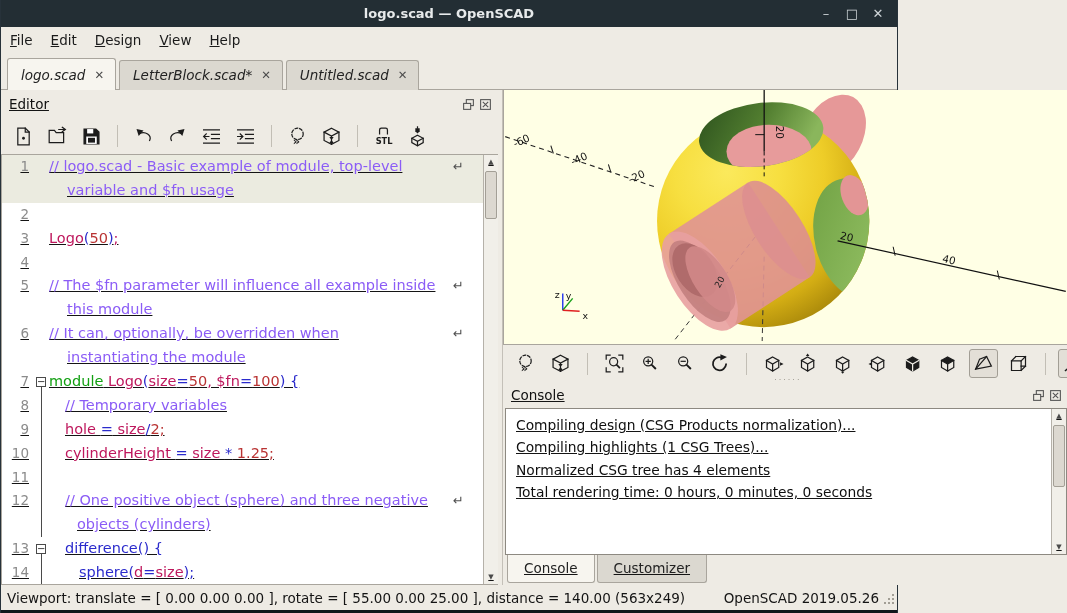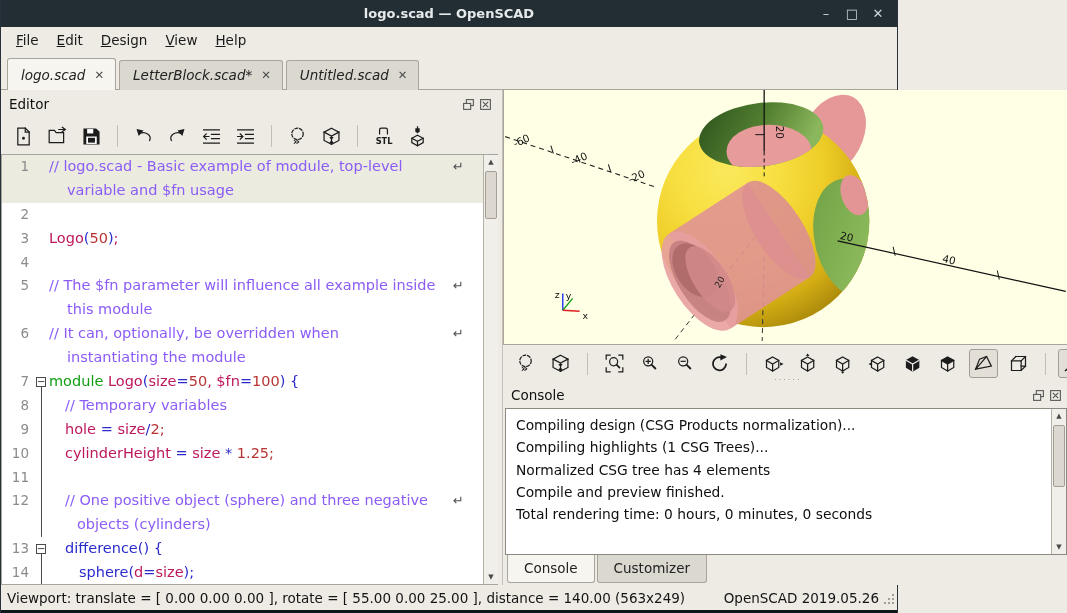--- a/index.html
+++ b/index.html
@@ -7,32 +7,32 @@
   body{font-family:"DejaVu Sans","Liberation Sans",sans-serif;background:#eeebe4;color:#141414;}
   .window{width:898px;height:613px;display:flex;flex-direction:column;border-left:1px solid #27323a;border-right:1px solid #27323a;background:#eeebe4;}
 
   
   .titlebar{height:27px;background:#232e34;position:relative;display:flex;align-items:center;flex:none;}
   .title{position:absolute;left:0;right:0;text-align:center;color:#e7eaeb;font-size:13px;font-weight:bold;}
   .wincontrols{margin-left:auto;display:flex;gap:4px;padding-right:8px;z-index:2;}
   .winbtn{color:#cfd5d8;font-size:13px;width:22px;text-align:center;cursor:default;}
 
   
-  .menubar{height:25px;display:flex;align-items:center;padding-left:6px;background:#eeebe4;flex:none;}
+  .menubar{height:25px;display:flex;align-items:center;background:#eeebe4;flex:none;}
   .menu-item{padding:3px 9px;font-size:13.5px;color:#1a1a1a;}
   .menu-item u{text-decoration:underline;}
 
   
   .tabbar{height:38px;display:flex;align-items:flex-end;padding-left:6px;background:#eeebe4;border-bottom:1px solid #a9a59d;flex:none;font-style:italic;}
   .tab{display:flex;align-items:center;gap:9px;font-size:13.5px;padding:6px 11px 7px 13px;background:#dbd8d0;border:1px solid #a9a59d;border-bottom:none;border-radius:3px 3px 0 0;margin-right:3px;margin-bottom:-1px;color:#222;}
   .tab.active{background:#f7f5ef;padding-top:8px;}
   .tab .tclose{font-size:11.5px;color:#4a4a4a;font-weight:bold;}
 
   
-  .main{flex:none;height:495px;display:flex;}
+  .main{flex:none;height:495px;display:flex;text-decoration:underline;}
   .editor-panel{width:497px;flex:none;display:flex;flex-direction:column;background:#eeebe4;}
   .splitter{width:5px;flex:none;background:#eeebe4;border-right:1px solid #c4c0b8;}
   .viewport-col{width:565px;flex:none;display:flex;flex-direction:column;background:#eeebe4;}
 
   .phead{height:28px;display:flex;align-items:center;padding:0 6px 0 8px;font-size:13.5px;color:#101010;flex:none;}
   .phead .picons{margin-left:auto;display:flex;gap:4px;align-items:center;}
   .picon{width:13px;height:13px;display:flex;align-items:center;justify-content:center;}
 
   .etoolbar{height:36px;display:flex;align-items:center;padding-left:8px;gap:5px;flex:none;}
   .tb-btn{width:29px;height:29px;display:flex;align-items:center;justify-content:center;border:1px solid transparent;border-radius:3px;flex:none;}
@@ -522,21 +522,20 @@
                   <path d="M3.5 3.5 l5 5 M8.5 3.5 l-5 5"></path>
                 </svg>
               </span>
           </span>
         </div>
         <div class="console-body-wrap">
           <div class="console-lines">
               <div>Compiling design (CSG Products normalization)...</div>
               <div>Compiling highlights (1 CSG Trees)...</div>
               <div>Normalized CSG tree has 4 elements</div>
-              <div>Compile and preview finished.</div>
               <div>Total rendering time: 0 hours, 0 minutes, 0 seconds</div>
             </div>
           <div class="vscroll">
             <span class="sarrow">▲</span>
             <span class="sthumb" style="top:16px;height:62px;"></span>
             <span class="sarrow" style="margin-top:auto;">▼</span>
           </div>
         </div>
       </div>
 

